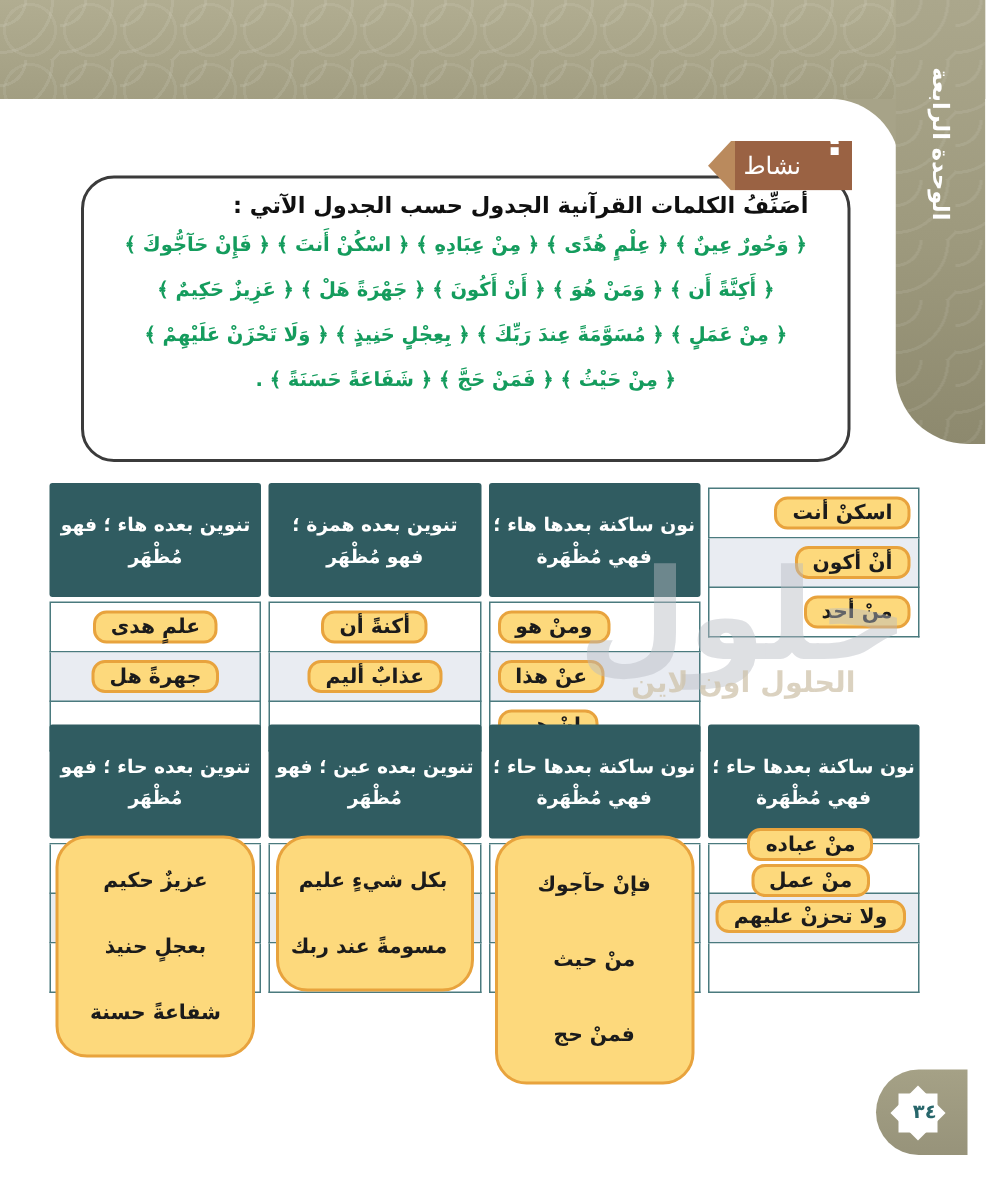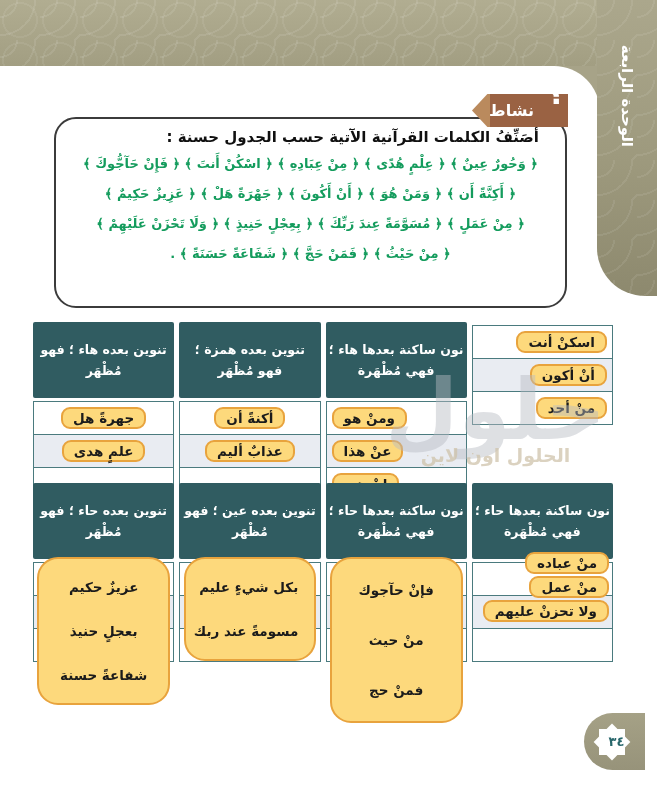--- a/index.html
+++ b/index.html
@@ -33,21 +33,21 @@
     transform:rotate(90deg);
     color:#ffffff;font-weight:bold;font-size:15px;white-space:nowrap;
   }
   
   .activity-badge{
     position:absolute;top:94px;left:472px;width:96px;height:33px;z-index:5;
     background:linear-gradient(90deg,#ba8a5d 0%,#ba8a5d 19%,#9a6243 19%,#9a6243 100%);
     clip-path:polygon(0 50%,16% 0,100% 0,100% 100%,16% 100%);
     display:flex;align-items:center;
   }
-  .badge-label{color:#fff;font-weight:bold;font-size:16px;margin-right:34px;}
+  .badge-label{color:#fff;font-weight:normal;font-size:16px;margin-right:34px;}
   .q-icon{position:absolute;right:4px;top:-15px;color:#fff;font-size:30px;font-weight:bold;line-height:1;}
   
   .question-box{
     position:absolute;top:117px;left:54px;width:513px;height:191px;z-index:4;
     background:#fff;border:2px solid #3b3b3b;border-radius:22px;
     padding:9px 16px 0 16px;box-sizing:border-box;
   }
   .q-title{font-weight:bold;font-size:15px;color:#101010;text-align:right;padding-right:10px;margin-bottom:3px;}
   .quran-line{
     text-align:center;color:#149c5d;font-weight:bold;font-size:13px;
@@ -77,21 +77,21 @@
     background:#fdd97c;border:2px solid #e8a33d;border-radius:9px;
     padding:1px 10px;font-size:13.5px;font-weight:bold;color:#1b1b1b;
     white-space:nowrap;position:relative;z-index:2;margin:-2px 0;
   }
   
   .tbody2{position:relative;margin-top:3px;border-top:1px solid #4a7a7e;height:99px;}
   .overlay{
     position:absolute;top:-6px;left:0;right:0;z-index:2;
     display:flex;flex-direction:column;align-items:center;gap:6px;
   }
-  .overlay.o-start{align-items:flex-start;padding-right:4px;top:-9px;}
+  .overlay.o-start{align-items:center;padding-right:4px;top:-9px;}
   .chip-group{
     background:#fdd97c;border:2px solid #e8a33d;border-radius:21px;
     padding:6px 16px;width:94%;box-sizing:border-box;text-align:center;
   }
   .gline{display:block;line-height:44px;font-size:13.5px;font-weight:bold;color:#1b1b1b;white-space:nowrap;}
   .g-tall .gline{line-height:50px;}
   
   .watermark{position:absolute;top:368px;left:348px;width:295px;text-align:center;z-index:6;pointer-events:none;}
   .wm-logo{font-size:84px;font-weight:bold;color:#b8bbc3;opacity:.45;line-height:1;}
   .wm-sub{font-size:19px;font-weight:bold;color:#cfc3ab;opacity:.75;margin-top:-8px;}
@@ -118,21 +118,21 @@
 <div class="side-band">
   <span class="side-label">الوحدة الرابعة</span>
 </div>
 
 <div class="activity-badge">
   <span class="q-icon">؟</span>
   <span class="badge-label">نشاط</span>
 </div>
 
 <div class="question-box">
-  <div class="q-title">أُصَنِّفُ الكلمات القرآنية الآتية حسب الجدول حسنة :</div>
+  <div class="q-title">أُصَنِّفُ الكلمات القرآنية الجدول حسب الجدول الآتي :</div>
   <div class="quran-line">﴿ وَحُورٌ عِينٌ ﴾ ﴿ عِلْمٍ هُدًى ﴾ ﴿ مِنْ عِبَادِهِ ﴾ ﴿ اسْكُنْ أَنتَ ﴾ ﴿ فَإِنْ حَآجُّوكَ ﴾</div>
   <div class="quran-line">﴿ أَكِنَّةً أَن ﴾ ﴿ وَمَنْ هُوَ ﴾ ﴿ أَنْ أَكُونَ ﴾ ﴿ جَهْرَةً هَلْ ﴾ ﴿ عَزِيزٌ حَكِيمٌ ﴾</div>
   <div class="quran-line">﴿ مِنْ عَمَلٍ ﴾ ﴿ مُسَوَّمَةً عِندَ رَبِّكَ ﴾ ﴿ بِعِجْلٍ حَنِيذٍ ﴾ ﴿ وَلَا تَحْزَنْ عَلَيْهِمْ ﴾</div>
   <div class="quran-line">﴿ مِنْ حَيْثُ ﴾ ﴿ فَمَنْ حَجَّ ﴾ ﴿ شَفَاعَةً حَسَنَةً ﴾ .</div>
 </div>
 
 <div class="section top">
   <div class="tcol a-start">
     <div class="tbody">
       <div class="trow">
@@ -169,24 +169,24 @@
       <div class="trow">
           <span class="chip">عذابٌ أليم</span>
         </div>
       <div class="trow"></div>
     </div>
   </div>
   <div class="tcol">
     <div class="thead">تنوين بعده هاء ؛ فهو مُظْهَر</div>
     <div class="tbody">
       <div class="trow">
+          <span class="chip">علمٍ هدى</span>
+        </div>
+      <div class="trow">
           <span class="chip">جهرةً هل</span>
-        </div>
-      <div class="trow">
-          <span class="chip">علمٍ هدى</span>
         </div>
       <div class="trow"></div>
     </div>
   </div>
 </div>
 
 <div class="section bottom">
   <div class="tcol">
     <div class="thead">نون ساكنة بعدها حاء ؛ فهي مُظْهَرة</div>
     <div class="tbody2">

